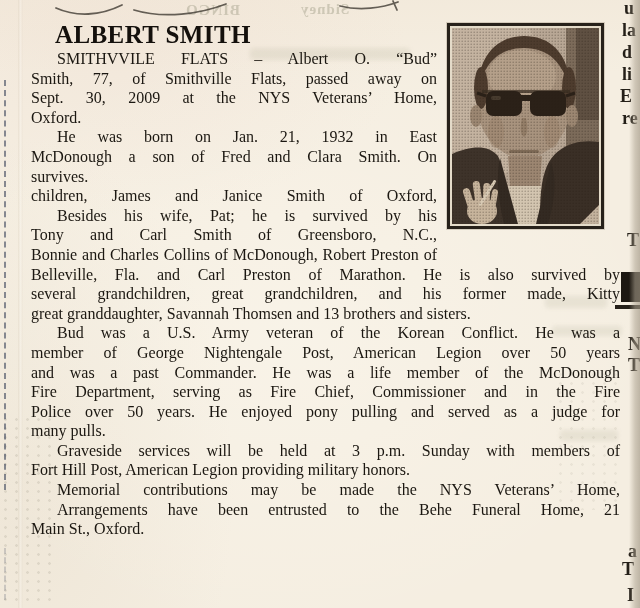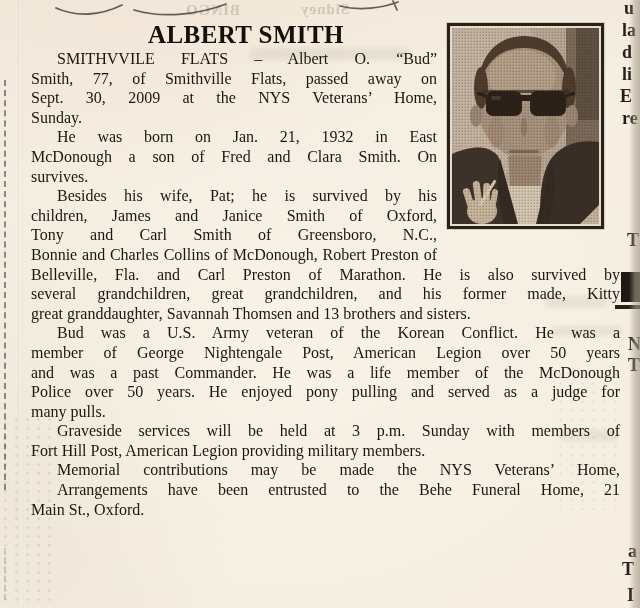--- a/index.html
+++ b/index.html
@@ -48,21 +48,21 @@
   .dash-line.lower{top:548px;height:52px;opacity:0.35;}
   
   .handwriting{position:absolute;left:48px;top:0;pointer-events:none;}
   
   .article{
     position:absolute;left:31px;top:21px;width:589px;
     color:#1b1711;
   }
   .headline{
     font-size:25px;line-height:27px;font-weight:bold;
-    letter-spacing:0.4px;margin:0 0 1px 24px;color:#14100c;text-align:center;
+    letter-spacing:0.4px;margin:0 0 1px 24px;color:#14100c;
   }
   .article p{margin:0;font-size:16px;line-height:19.6px;}
   .line{display:block;text-align:justify;text-align-last:justify;}
   .line.first{text-indent:26px;}
   .line.last{text-align-last:left;}
   
   .photo{
     float:right;width:157px;height:206px;box-sizing:border-box;
     margin:2px 16px 24px 10px;
     border:3px solid #27211a;padding:2px;background:#e4dbc9;
@@ -167,46 +167,47 @@
 
       <rect x="0" y="0" width="147" height="196" fill="url(#dots)" opacity="0.3"></rect>
     </svg>
   </div>
   <h1 class="headline">ALBERT SMITH</h1>
   <div id="paragraphs">
       <p>
         <span class="line first">SMITHVVILE FLATS – Albert O. “Bud”</span>
         <span class="line">Smith, 77, of Smithville Flats, passed away on</span>
         <span class="line">Sept. 30, 2009 at the NYS Veterans’ Home,</span>
-        <span class="line last">Sunday.</span>
+        <span class="line last">Oxford.</span>
       </p>
       <p>
         <span class="line first">He was born on Jan. 21, 1932 in East</span>
         <span class="line">McDonough a son of Fred and Clara Smith. On</span>
         <span class="line last">survives.</span>
       </p>
       <p>
+        <span class="line">children, James and Janice Smith of Oxford,</span>
         <span class="line first">Besides his wife, Pat; he is survived by his</span>
-        <span class="line">children, James and Janice Smith of Oxford,</span>
         <span class="line">Tony and Carl Smith of Greensboro, N.C.,</span>
         <span class="line">Bonnie and Charles Collins of McDonough, Robert Preston of</span>
         <span class="line">Belleville, Fla. and Carl Preston of Marathon. He is also survived by</span>
         <span class="line">several grandchildren, great grandchildren, and his former made, Kitty</span>
         <span class="line last">great granddaughter, Savannah Thomsen and 13 brothers and sisters.</span>
       </p>
       <p>
         <span class="line first">Bud was a U.S. Army veteran of the Korean Conflict. He was a</span>
         <span class="line">member of George Nightengale Post, American Legion over 50 years</span>
         <span class="line">and was a past Commander. He was a life member of the McDonough</span>
+        <span class="line">Fire Department, serving as Fire Chief, Commissioner and in the Fire</span>
         <span class="line">Police over 50 years. He enjoyed pony pulling and served as a judge for</span>
         <span class="line last">many pulls.</span>
       </p>
       <p>
         <span class="line first">Graveside services will be held at 3 p.m. Sunday with members of</span>
-        <span class="line last">Fort Hill Post, American Legion providing military members.</span>
+        <span class="line last">Fort Hill Post, American Legion providing military honors.</span>
       </p>
       <p>
         <span class="line first">Memorial contributions may be made the NYS Veterans’ Home,</span>
       </p>
       <p>
         <span class="line first">Arrangements have been entrusted to the Behe Funeral Home, 21</span>
         <span class="line last">Main St., Oxford.</span>
       </p>
     </div>
 </div>

